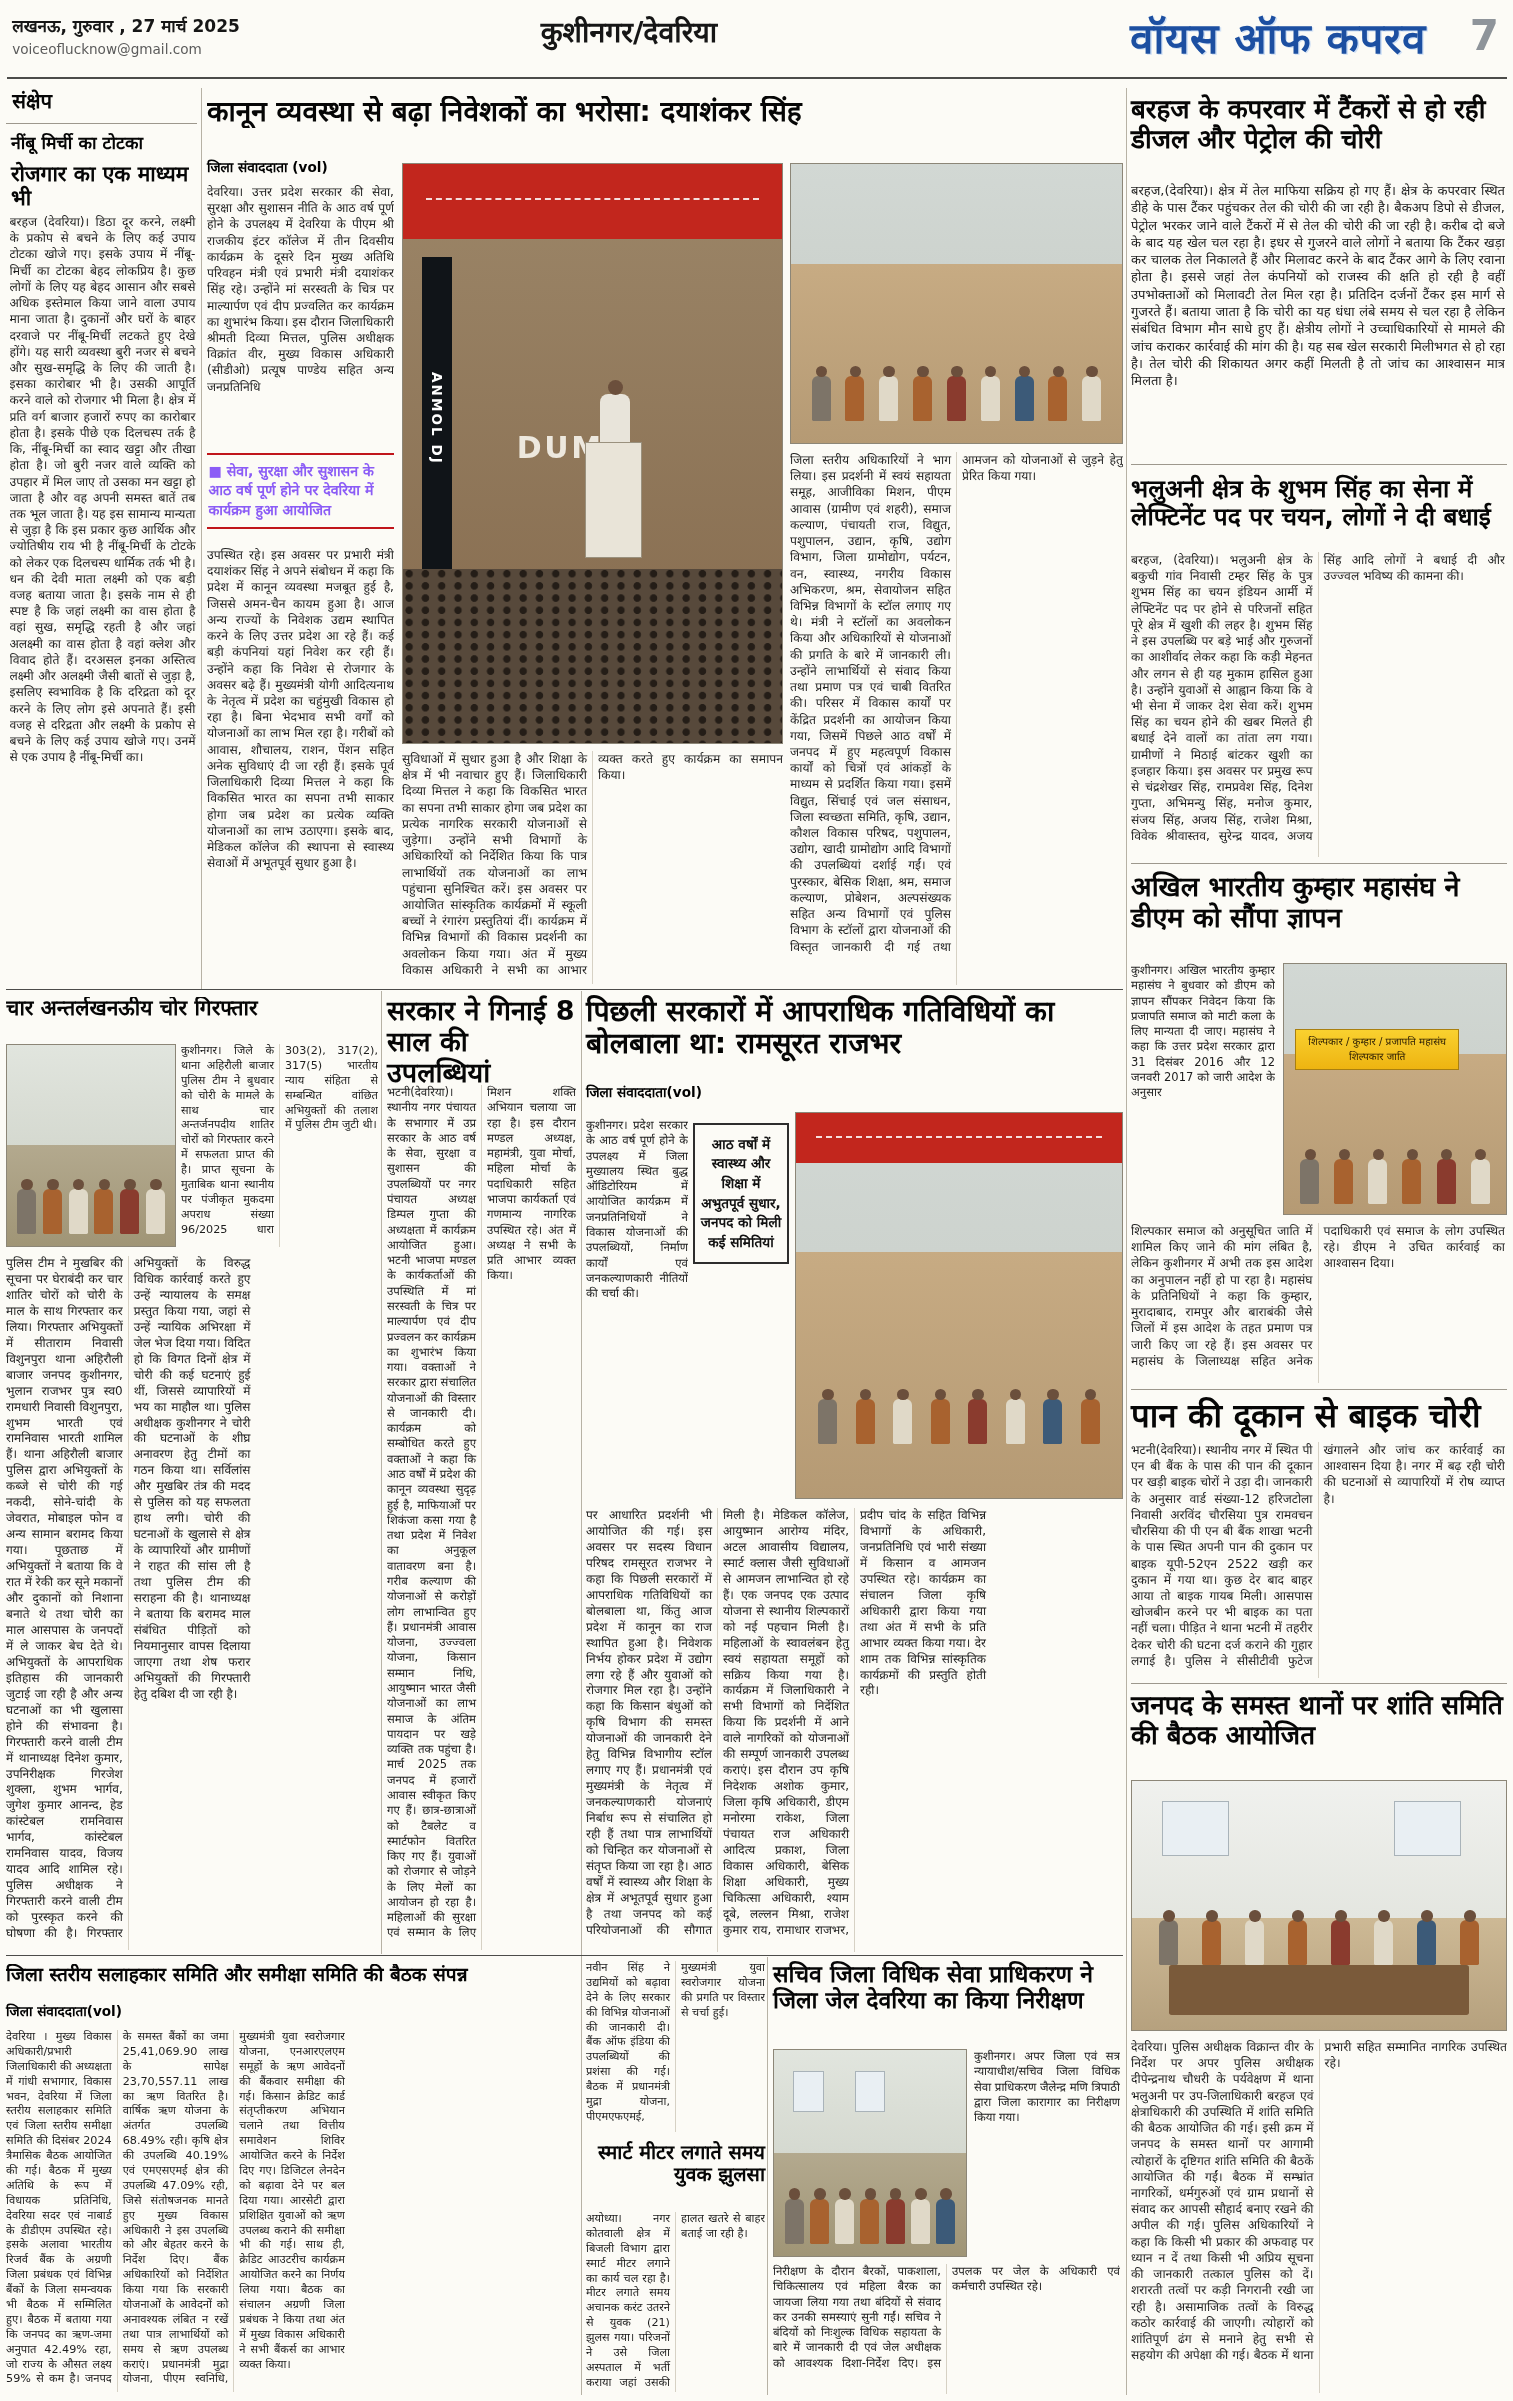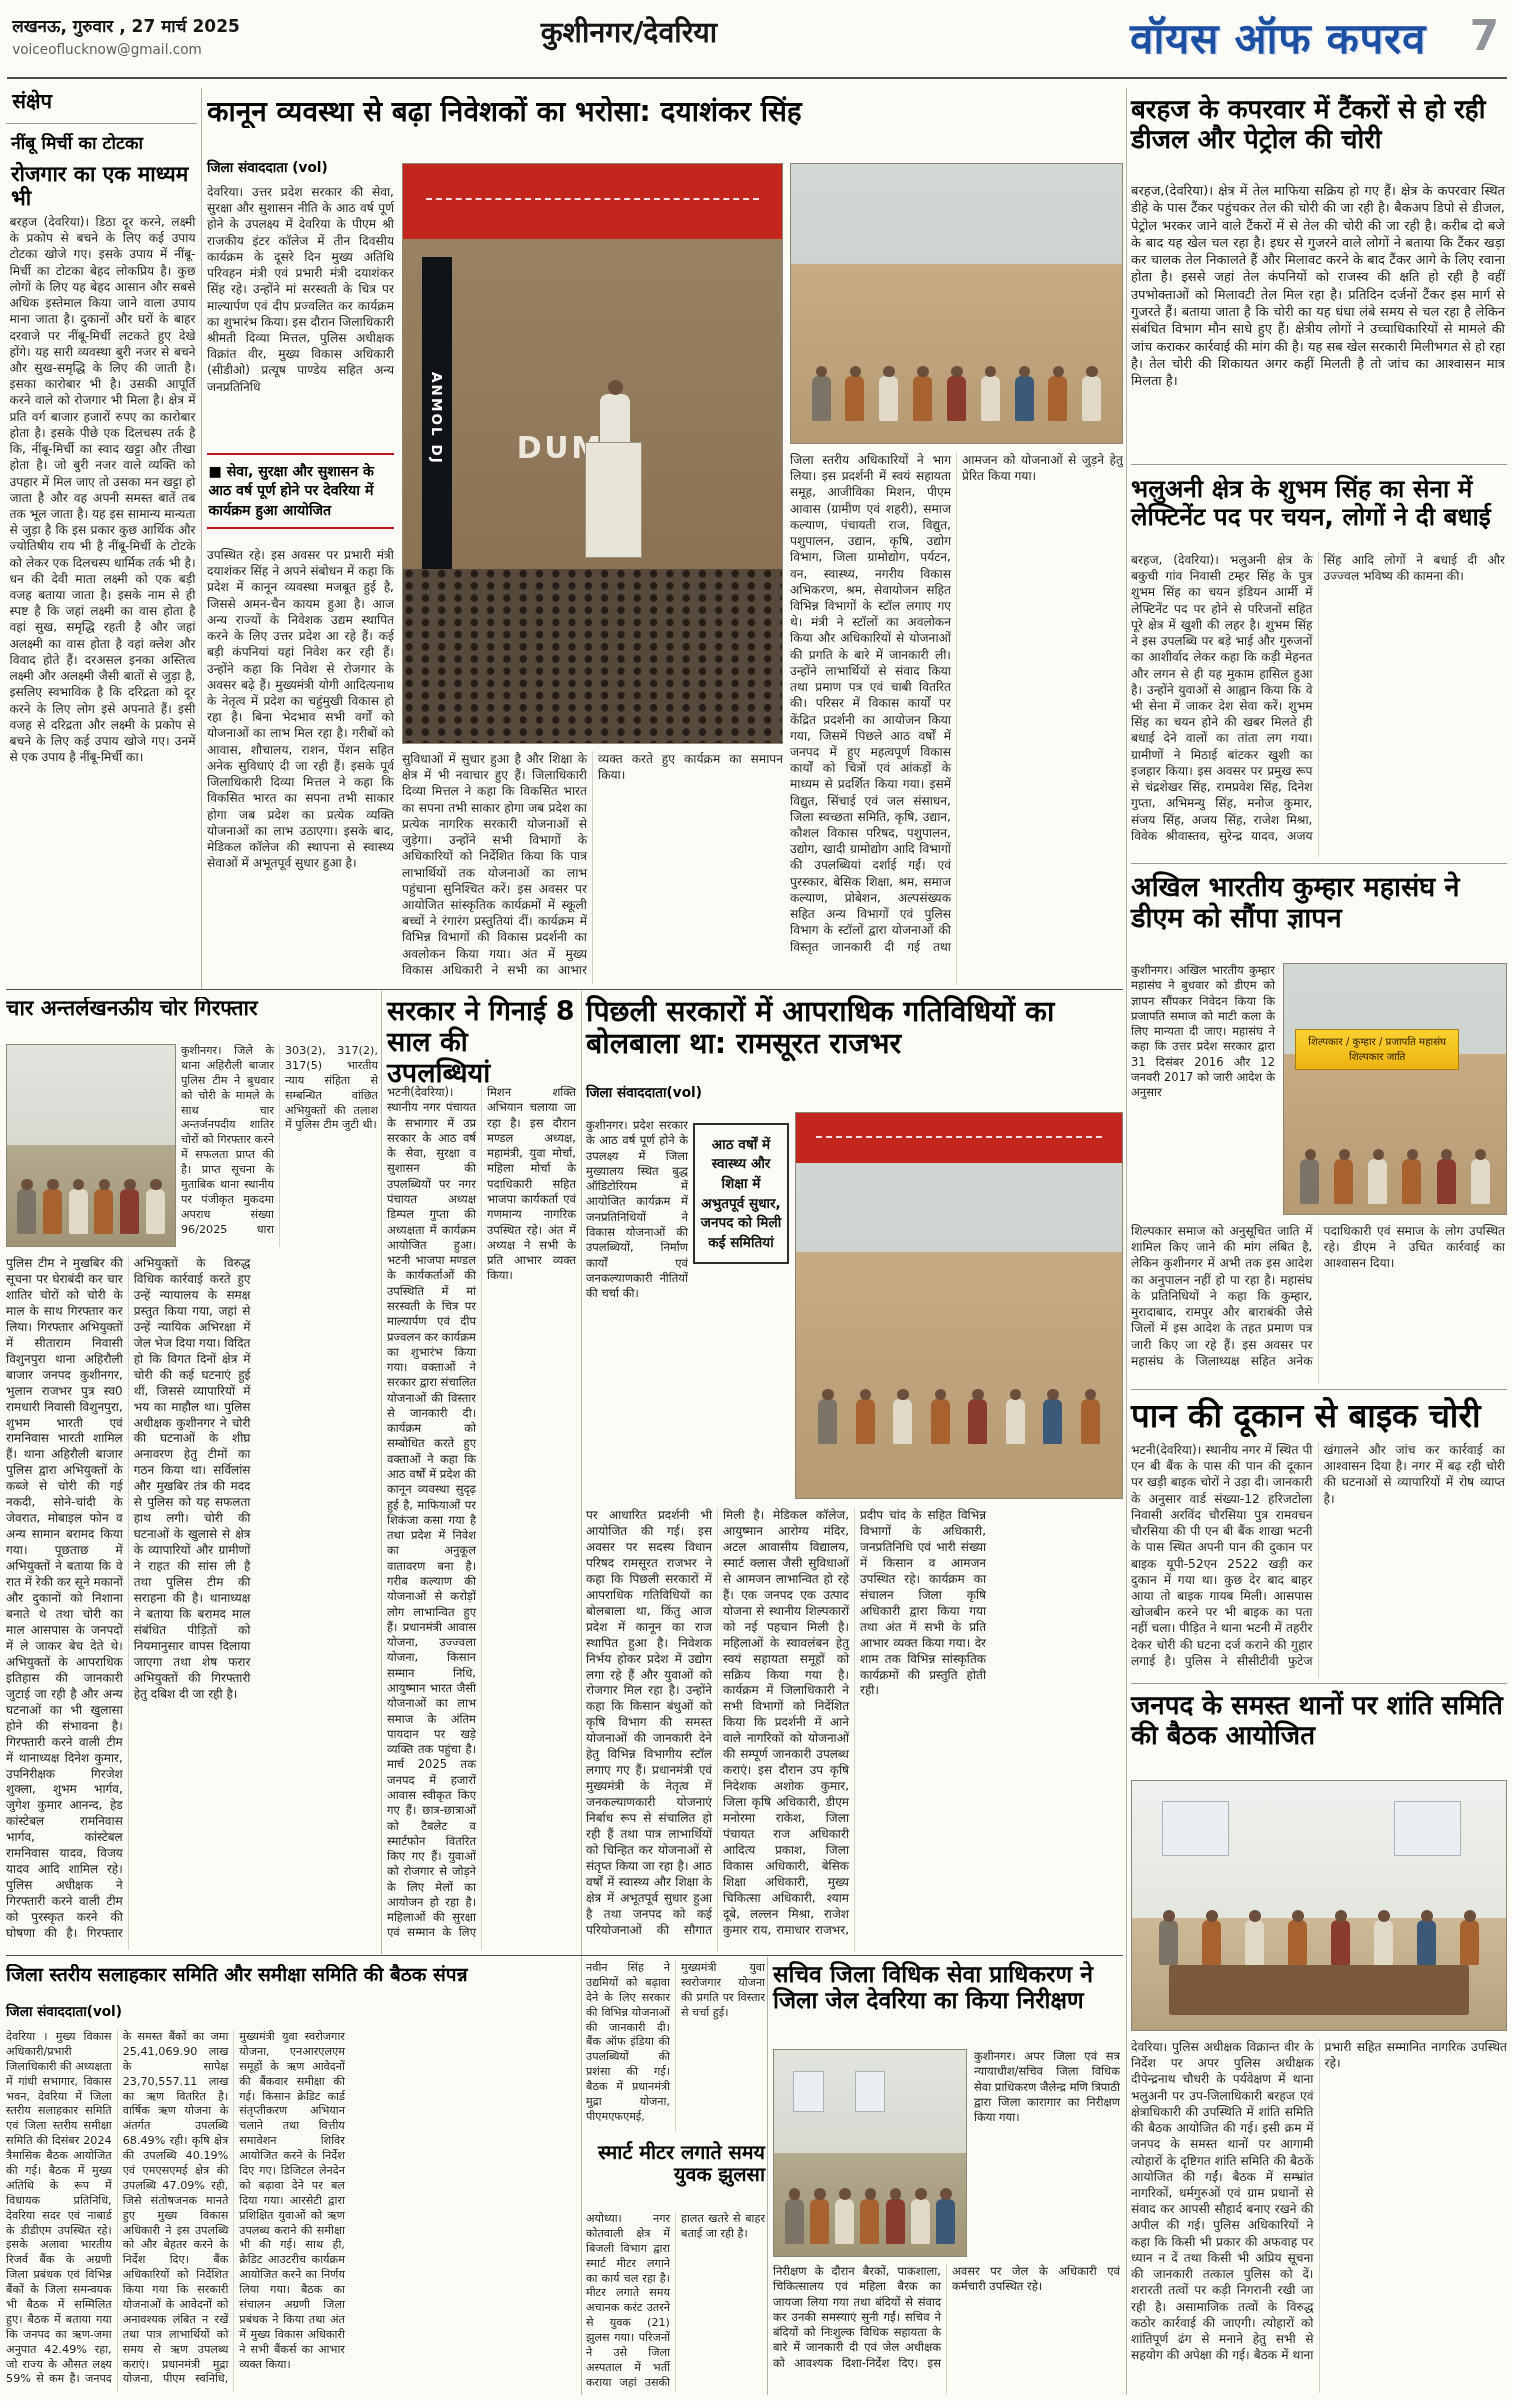--- a/index.html
+++ b/index.html
@@ -15,21 +15,21 @@
 .cols-4{column-count:4;column-gap:11px;column-rule:0.7px solid #d6d1c4;column-fill:auto}
 .cols-5{column-count:5;column-gap:11px;column-rule:0.7px solid #d6d1c4;column-fill:auto}
 .vr{width:0.7px;background:#b7b2a5}
 .hrule{height:1.4px;background:#4c4c4a}
 .hrule-lt{height:0.7px;background:#9d988d}
 .photo{overflow:hidden;background:linear-gradient(#c6c0af,#a89e8c);border:0.7px solid #8c8677}
 .ph-line{background:linear-gradient(#d2d8d4 0%,#cdd3ce 36%,#c7ab83 36%,#b59a74 100%)}
 .ph-room{background:linear-gradient(#f0f1ee 0%,#e4e6e0 55%,#cdb995 55%,#b6a17e 100%)}
 .ph-bldg{background:linear-gradient(#e1e5de 0%,#d5d9d0 50%,#b3a98e 50%,#a09576 100%)}
 .ph-stage{background:linear-gradient(#9c8668 0%,#84694c 100%)}
-.redbox{color:#000000;font-weight:700;font-size:14.2px;line-height:1.38;border-top:2px solid #c0151b;border-bottom:2px solid #c0151b;padding:6.8px 1.4px;text-align:left}
+.redbox{color:#8b5cf6;font-weight:700;font-size:14.2px;line-height:1.38;border-top:2px solid #c0151b;border-bottom:2px solid #c0151b;padding:6.8px 1.4px;text-align:left}
 .infobox{border:2px solid #2d2d2d;padding:9.5px 5.4px;font-weight:700;font-size:13.6px;line-height:1.45;text-align:center;color:#111}
 .paper-name{font-size:42px;font-weight:800;color:#1c4fa1;letter-spacing:0.7px;text-shadow:1.4px 1.4px 0 #cfe0f5}
 .pers-row{position:absolute;left:4%;right:4%;display:flex;justify-content:space-around;align-items:flex-end}
 .pers{display:block;width:19px;height:45px;border-radius:6.1px 6.1px 1.4px 1.4px;background:#7d7468;position:relative}
 .pers::before{content:"";position:absolute;top:-10.2px;left:50%;margin-left:-5.4px;width:11.5px;height:11.5px;border-radius:50%;background:#6b4f3c}
 .pers:nth-child(2n){background:#a8622f}
 .pers:nth-child(3n){background:#e0d9c8}
 .pers:nth-child(5n){background:#8a3b2e}
 .pers:nth-child(7n){background:#3c5a78}
 .strip-red{position:absolute;top:0;left:0;right:0;height:13%;background:#c2261d}
@@ -231,17 +231,17 @@
         <i class="pers"></i>
           <i class="pers"></i>
           <i class="pers"></i>
           <i class="pers"></i>
           <i class="pers"></i>
           <i class="pers"></i>
           <i class="pers"></i>
       </div>
     </div>
     <div class="abs bt" style="left:974px;top:2049px;width:146px;height:208px;font-size:11.5px">कुशीनगर। अपर जिला एवं सत्र न्यायाधीश/सचिव जिला विधिक सेवा प्राधिकरण जैलेन्द्र मणि त्रिपाठी द्वारा जिला कारागार का निरीक्षण किया गया।</div>
-    <div class="abs bt cols-2" style="left:773px;top:2264px;width:347px;height:130px;font-size:11.5px">निरीक्षण के दौरान बैरकों, पाकशाला, चिकित्सालय एवं महिला बैरक का जायजा लिया गया तथा बंदियों से संवाद कर उनकी समस्याएं सुनी गईं। सचिव ने बंदियों को निःशुल्क विधिक सहायता के बारे में जानकारी दी एवं जेल अधीक्षक को आवश्यक दिशा-निर्देश दिए। इस अवसर पर जेल के अधिकारी एवं कर्मचारी उपस्थित रहे।</div>
+    <div class="abs bt cols-2" style="left:773px;top:2264px;width:347px;height:130px;font-size:11.5px">निरीक्षण के दौरान बैरकों, पाकशाला, चिकित्सालय एवं महिला बैरक का जायजा लिया गया तथा बंदियों से संवाद कर उनकी समस्याएं सुनी गईं। सचिव ने बंदियों को निःशुल्क विधिक सहायता के बारे में जानकारी दी एवं जेल अधीक्षक को आवश्यक दिशा-निर्देश दिए। इस उपलक पर जेल के अधिकारी एवं कर्मचारी उपस्थित रहे।</div>
   </section>
 
 </div>
 
 
 </body></html>

